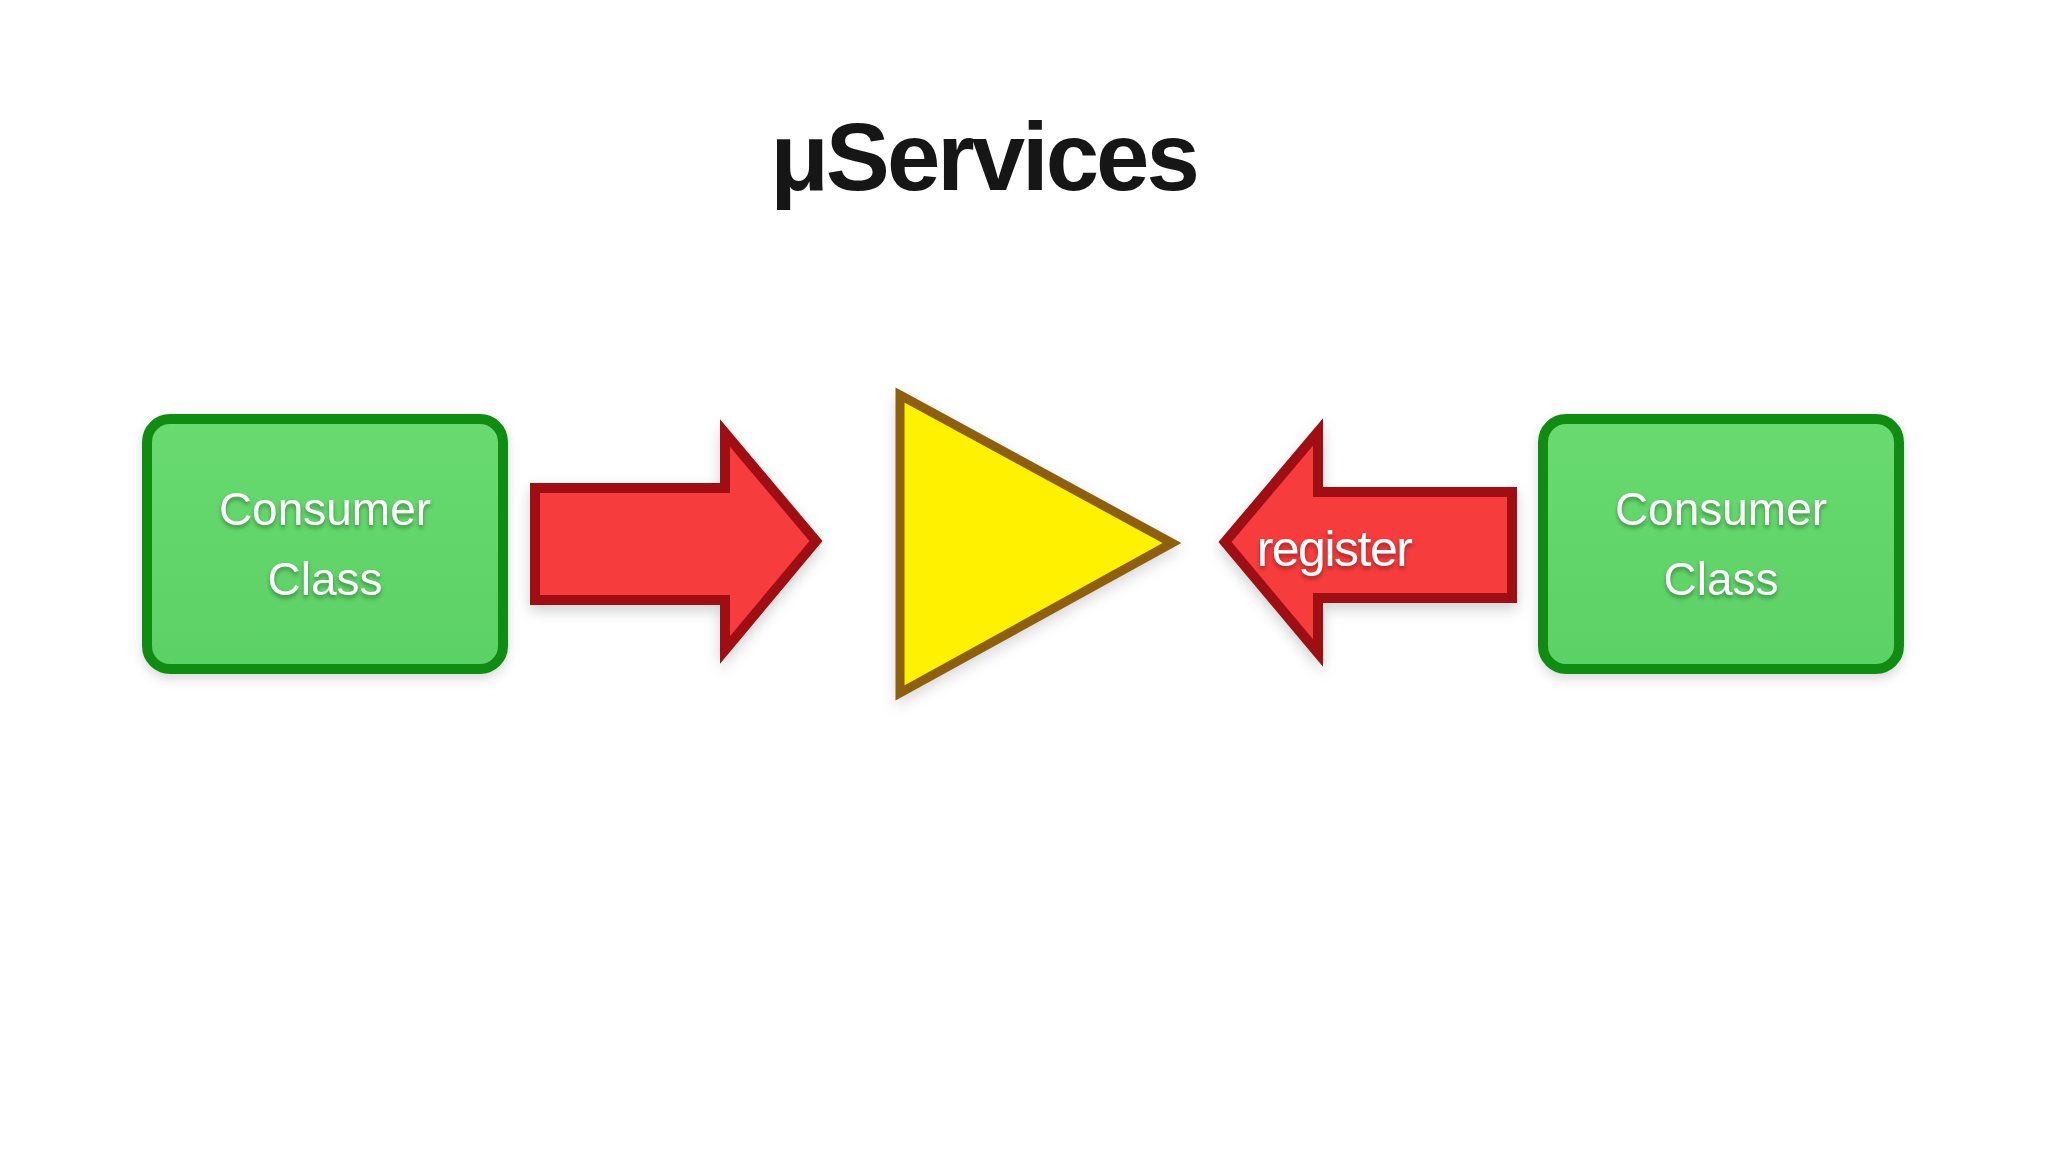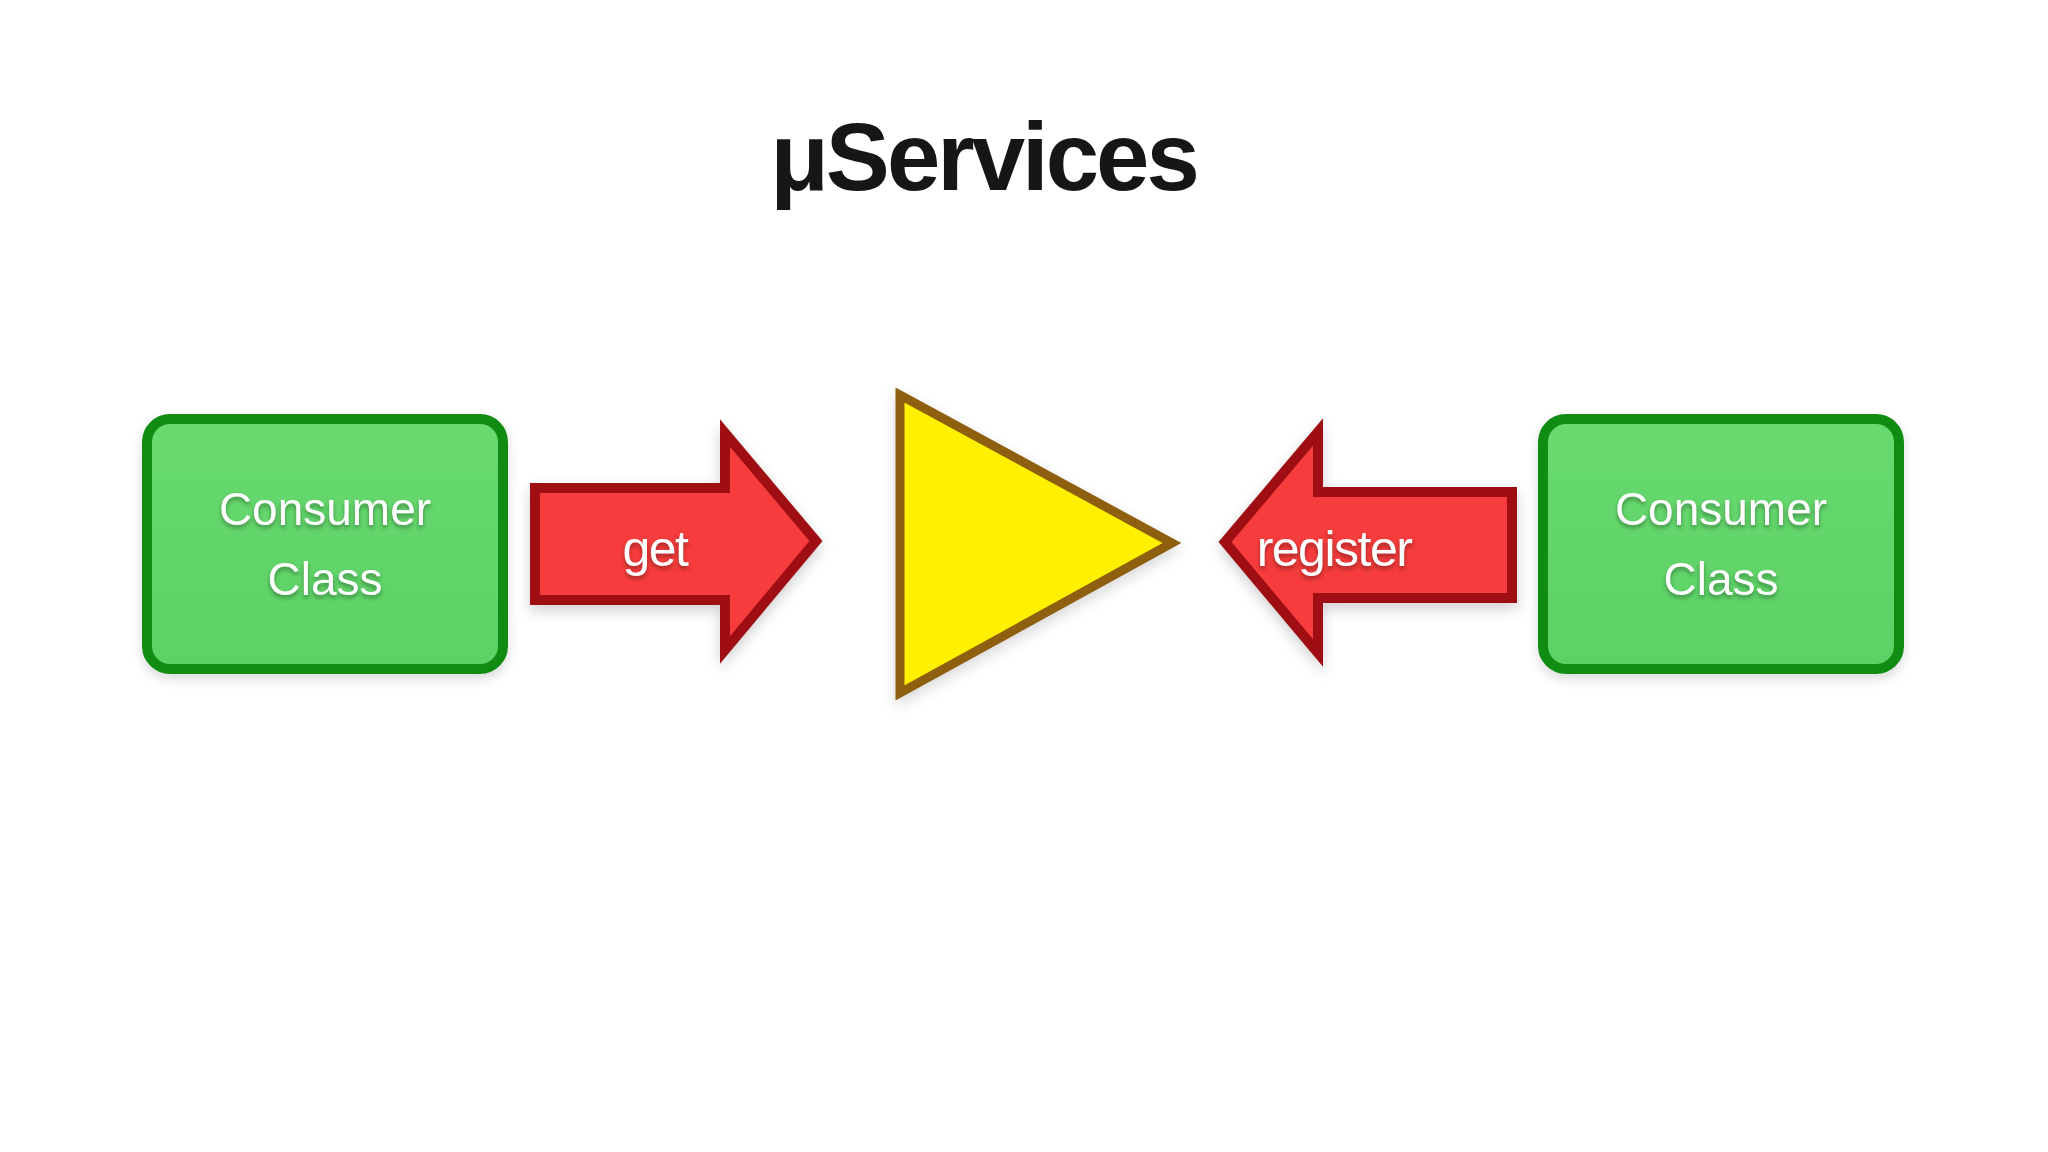--- a/index.html
+++ b/index.html
@@ -107,21 +107,20 @@
     <polygon class="arrow-shape" points="535,488 725,488 725,433 816,541 725,650 725,600 535,600"></polygon>
     <polygon class="triangle-shape" points="900,395 1172,543 900,693"></polygon>
     <polygon class="arrow-shape" points="1225,542 1318,432 1318,492 1512,492 1512,598 1318,598 1318,653"></polygon>
   </svg>
 
   <div class="class-box consumer-box">
     <span class="box-label">Consumer
 Class</span>
   </div>
 
-  <div class="arrow-label get-label">get</div>
 
   <div class="arrow-label register-label">register</div>
 
   <div class="class-box provider-box">
     <span class="box-label">Consumer
 Class</span>
   </div>
 
 </div>
 

